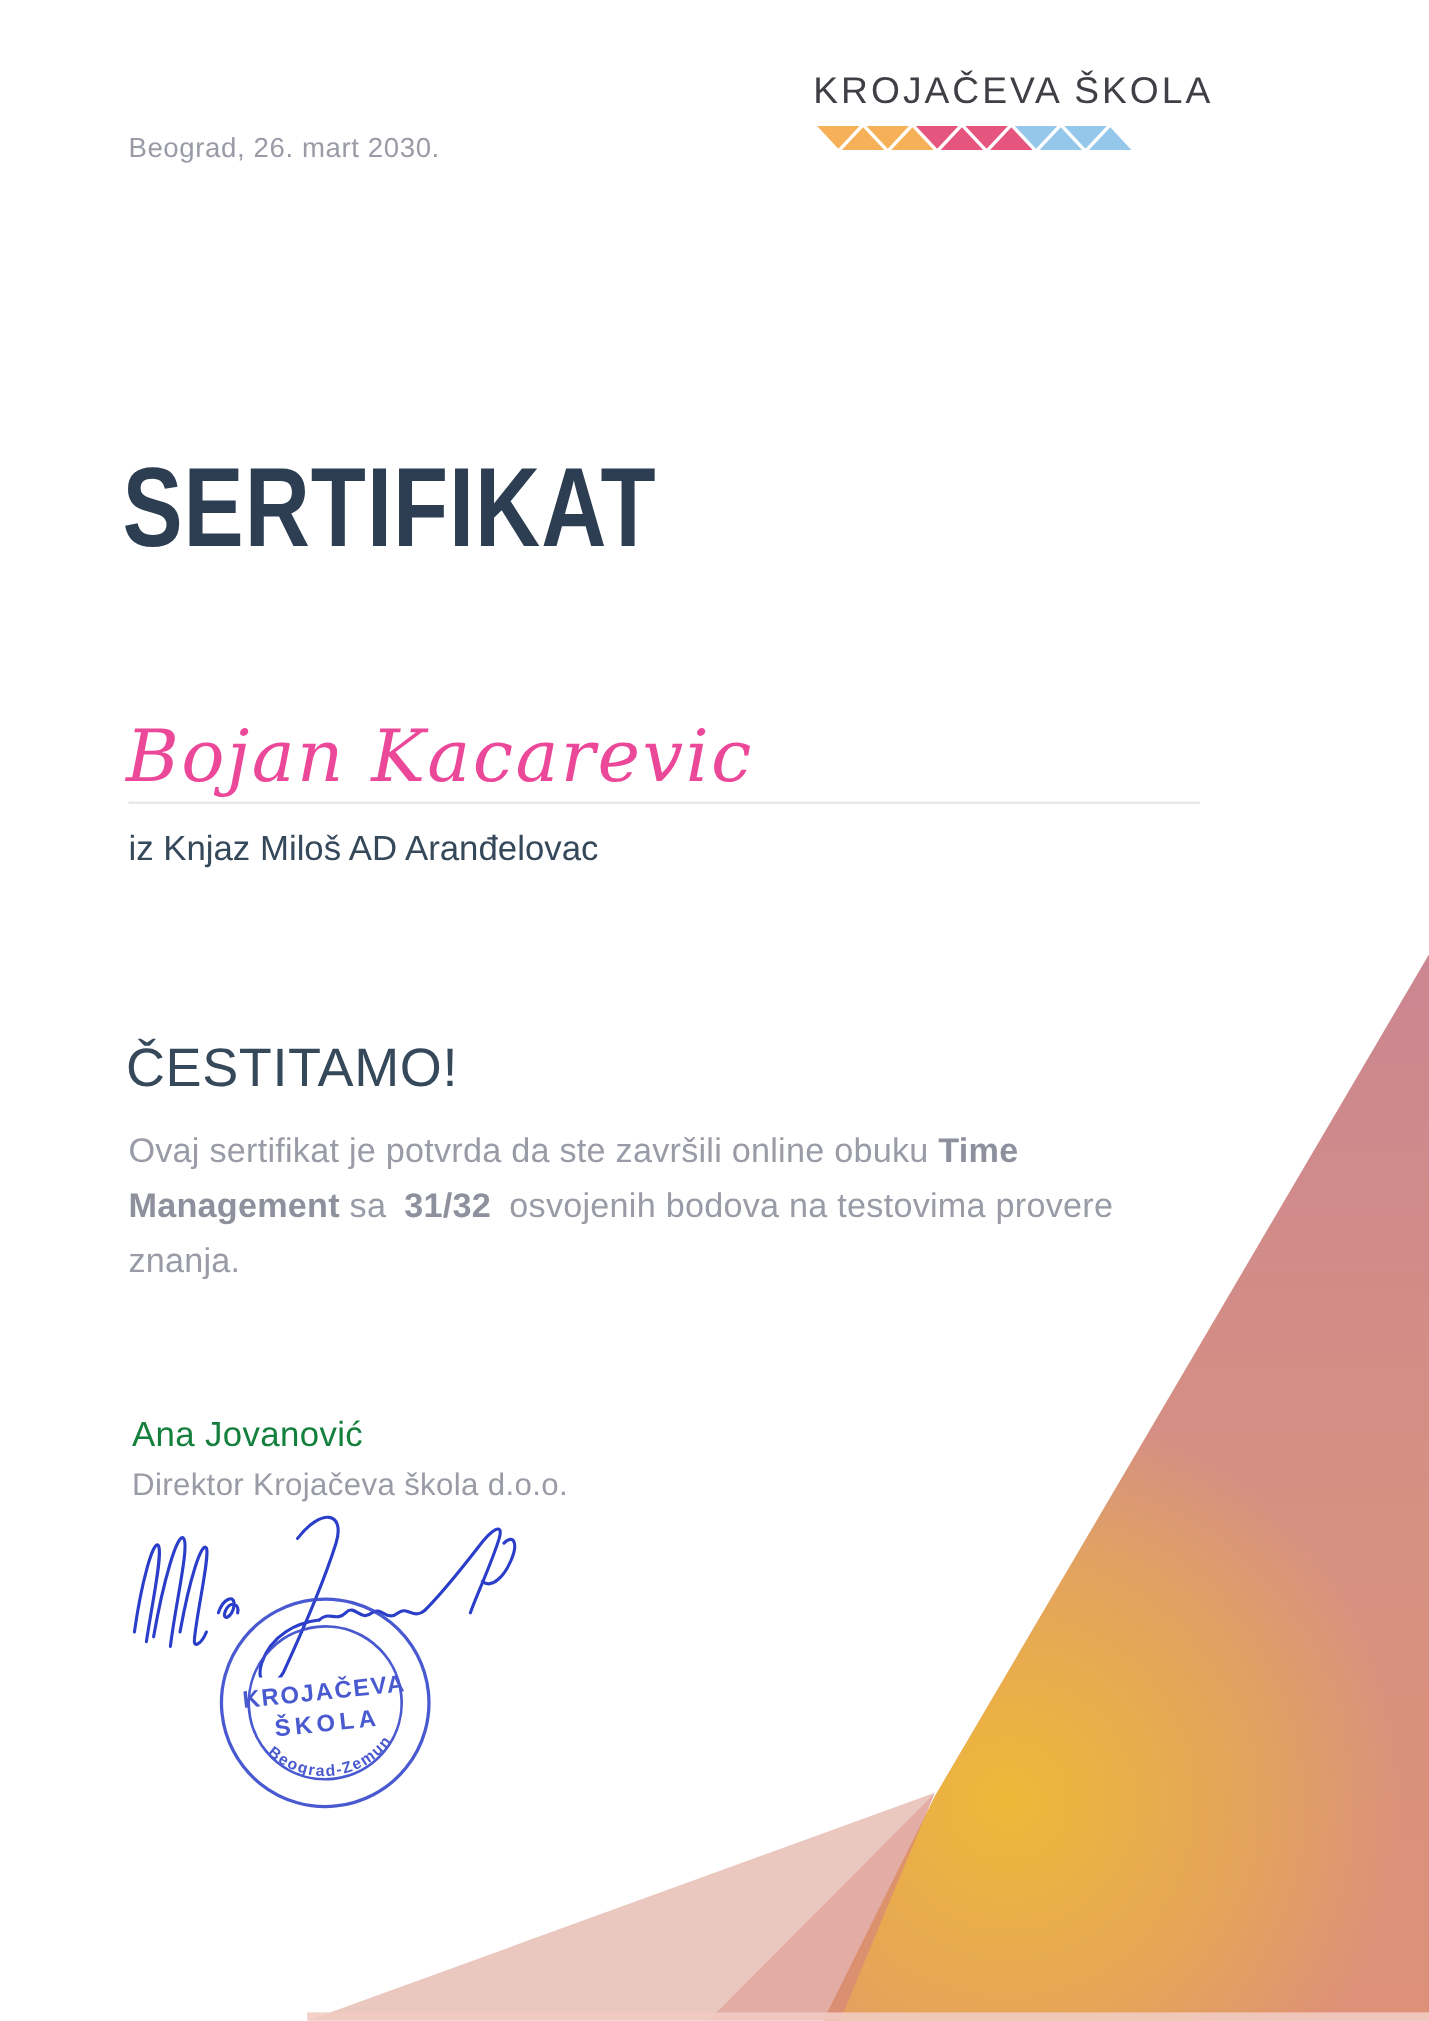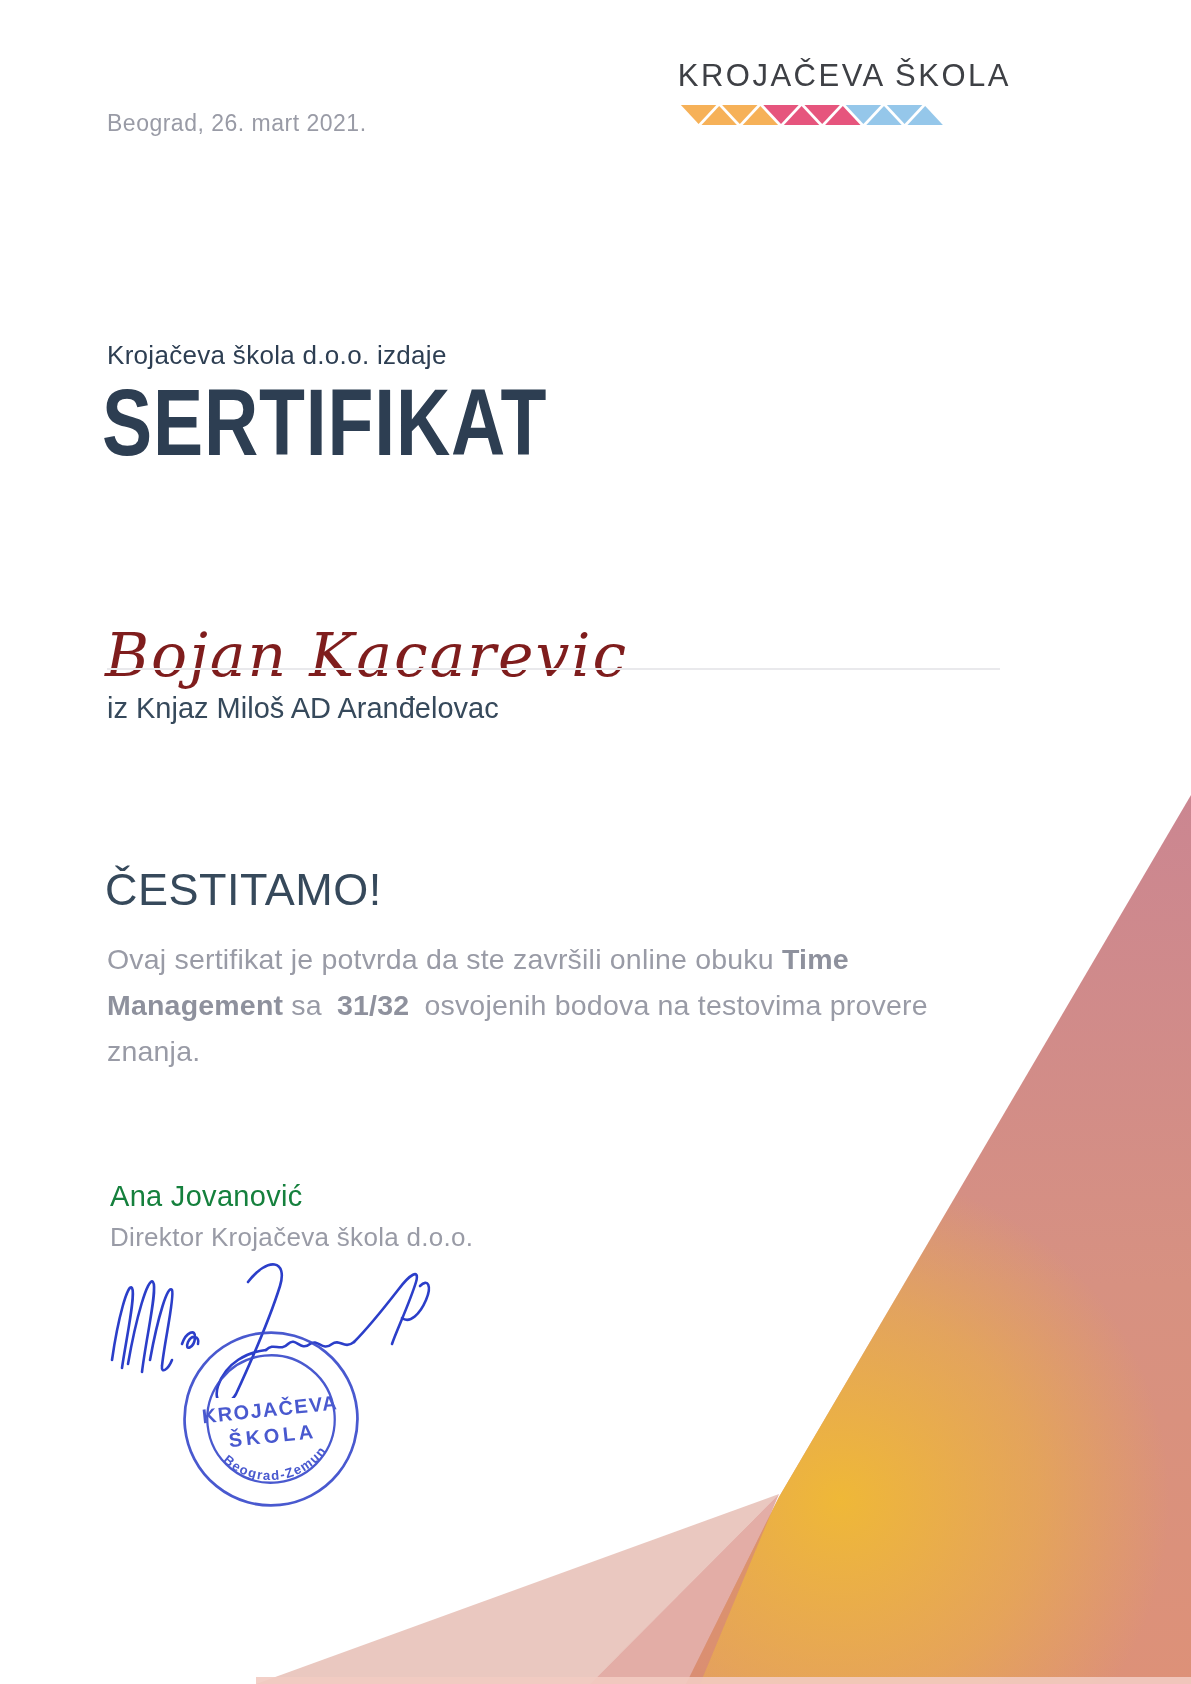--- a/index.html
+++ b/index.html
@@ -35,21 +35,21 @@
     position:absolute;left:102px;top:376px;
     font-size:94px;font-weight:700;color:var(--navy);
     letter-spacing:1px;line-height:1;
     transform:scaleX(0.8);transform-origin:left top;
     white-space:nowrap;
   }
 
   .recipient{
     position:absolute;left:105px;top:596px;
     font-family:"DejaVu Serif",serif;font-style:italic;
-    font-size:60px;color:#7f1d1d;letter-spacing:2px;white-space:nowrap;margin-top:24px;
+    font-size:60px;color:#ec4899;letter-spacing:2px;white-space:nowrap;
   }
   .name-line{
     position:absolute;left:107px;top:668px;width:893px;height:2px;
     background:var(--underline);
   }
   .affiliation{
     position:absolute;left:107px;top:692px;
     font-size:29px;font-weight:500;color:var(--slate);
   }
 
@@ -99,41 +99,40 @@
     </defs>
     <polygon points="1191,795 1191,1684 686,1684 779,1497" fill="url(#gMain)"></polygon>
     <rect x="560" y="1180" width="631" height="504" fill="url(#gYellow)" clip-path="url(#clipMain)"></rect>
     <polygon points="779,1494 256,1684 590,1684" opacity="0.5" fill="#d69181"></polygon>
     <polygon points="779,1494 590,1684 700,1684" opacity="0.68" fill="#d5867c"></polygon>
     <rect x="256" y="1677" width="935" height="7" opacity="0.9" fill="#f2cbc2"></rect>
   </svg>
 
   <div class="content">
 
-    <div class="date">Beograd, 26. mart 2021.</div>
+    <div class="date">Beograd, 26. mart 2030.</div>
 
     <div class="logo">
       <div class="logo-title">KROJAČEVA ŠKOLA</div>
       <svg id="logo-triangles" class="logo-tris" viewBox="0 0 268 22" width="268" height="22">
           <polygon points="2.9,1.0 20.6,19.9 38.3,1.0" fill="#f6b158"></polygon>
           <polygon points="23.5,21.0 41.2,2.1 58.9,21.0" fill="#f6b158"></polygon>
           <polygon points="44.1,1.0 61.8,19.9 79.5,1.0" fill="#f6b158"></polygon>
           <polygon points="64.7,21.0 82.4,2.1 100.1,21.0" fill="#f6b158"></polygon>
           <polygon points="85.3,1.0 103.0,19.9 120.7,1.0" fill="#e6557d"></polygon>
           <polygon points="105.9,21.0 123.6,2.1 141.3,21.0" fill="#e6557d"></polygon>
           <polygon points="126.5,1.0 144.2,19.9 161.9,1.0" fill="#e6557d"></polygon>
           <polygon points="147.1,21.0 164.8,2.1 182.5,21.0" fill="#e6557d"></polygon>
           <polygon points="167.7,1.0 185.4,19.9 203.1,1.0" fill="#95c7ea"></polygon>
           <polygon points="188.3,21.0 206.0,2.1 223.7,21.0" fill="#95c7ea"></polygon>
           <polygon points="208.9,1.0 226.6,19.9 244.3,1.0" fill="#95c7ea"></polygon>
           <polygon points="229.5,21.0 247.2,2.1 264.9,21.0" fill="#95c7ea"></polygon>
         </svg>
     </div>
 
-    <div class="issuer">Krojačeva škola d.o.o. izdaje</div>
     <div class="title">SERTIFIKAT</div>
 
     <div class="recipient">Bojan Kacarevic</div>
     <div class="name-line"></div>
     <div class="affiliation">iz Knjaz Miloš AD Aranđelovac</div>
 
     <div class="congrats">ČESTITAMO!</div>
 
     <div class="body-text">
       <span>Ovaj sertifikat je potvrda da ste završili online obuku </span><b>Time Management</b><span> sa </span><b class="score">31/32</b><span> osvojenih bodova na testovima provere znanja.</span>

